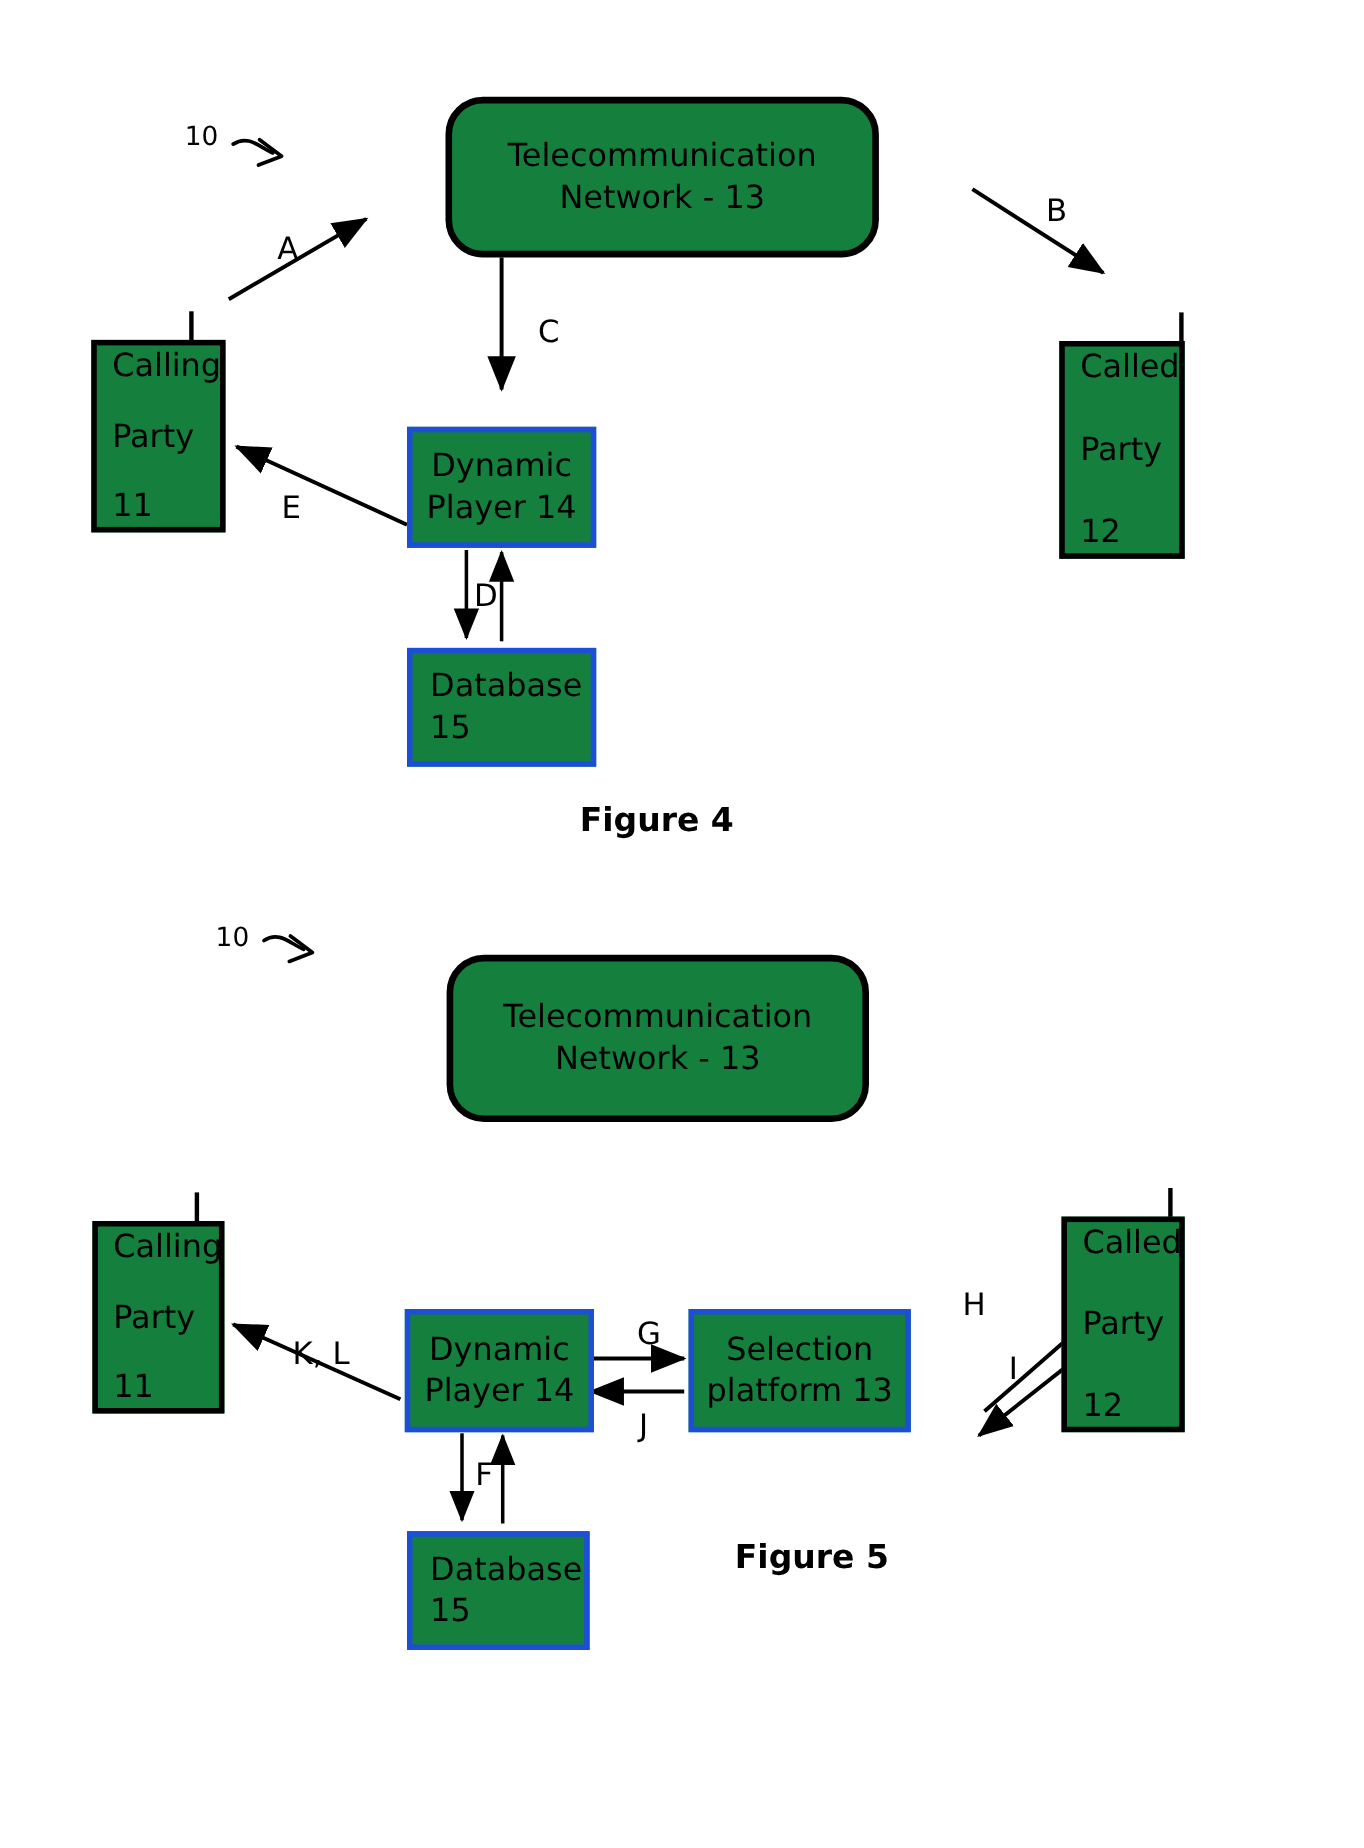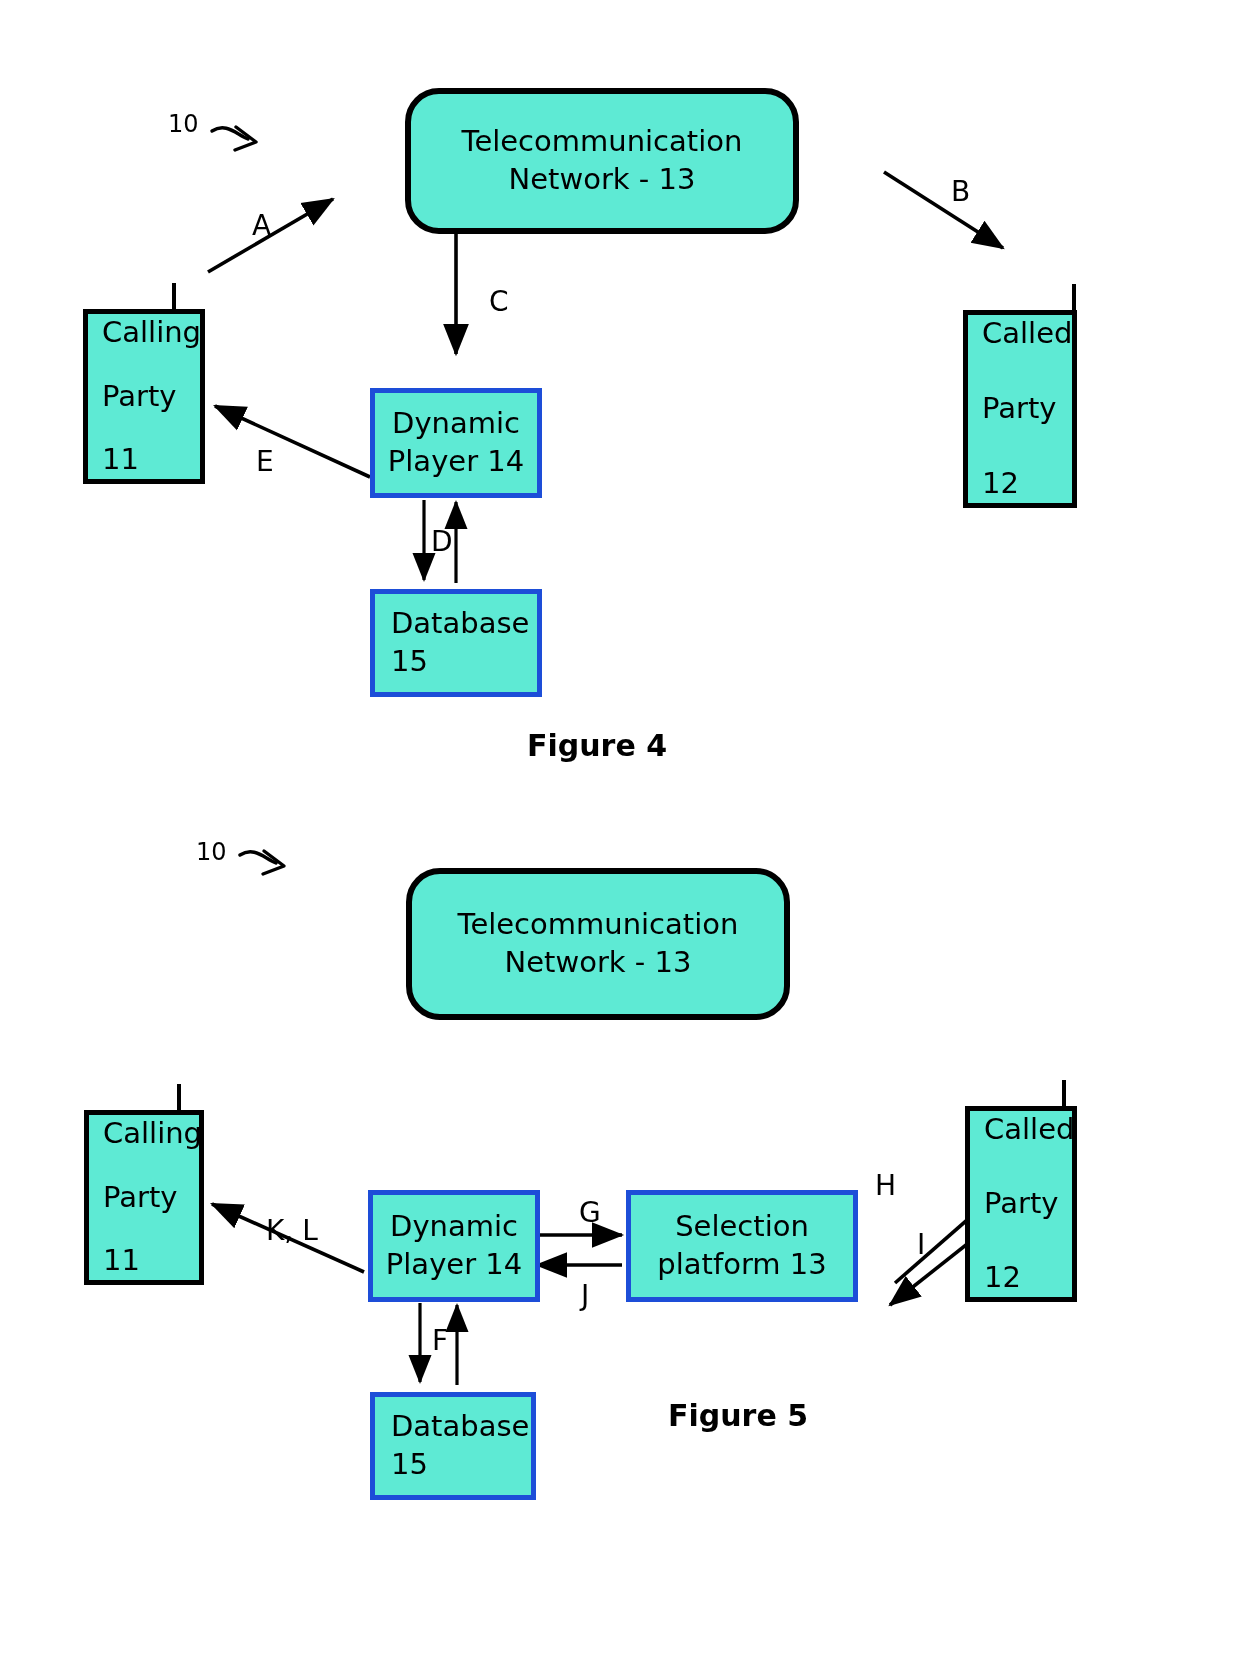--- a/index.html
+++ b/index.html
@@ -32,21 +32,21 @@
     top: 0;
     width: 1240px;
     height: 1680px;
     pointer-events: none;
   }
 
   
   .node {
     position: absolute;
     box-sizing: border-box;
-    background: #5eead4;
+    background: #15803d;
     display: flex;
     flex-direction: column;
     justify-content: center;
     text-align: center;
   }
 
   .node .line {
     display: block;
     line-height: 1.30;
     white-space: pre;
@@ -207,21 +207,21 @@
     <span class="line">Called</span>
     <span class="line">Party</span>
     <span class="line">12</span>
   </div>
 
   <div class="node rect" style="left:368px; top:1190px; width:172px; height:112px;">
     <span class="line">Dynamic</span>
     <span class="line">Player 14</span>
   </div>
 
-  <div class="node rect" style="left:626px; top:1190px; width:232px; height:112px;">
+  <div class="node rect" style="left:626px; top:1190px; width:202px; height:112px;">
     <span class="line">Selection</span>
     <span class="line">platform 13</span>
   </div>
 
   <div class="node rect" style="left:370px; top:1392px; width:166px; height:108px; align-items:flex-start; padding-left:16px;">
     <span class="line">Database</span>
     <span class="line">15</span>
   </div>
 
   <div class="label" style="left:266px; top:1217px;">K, L</div>

